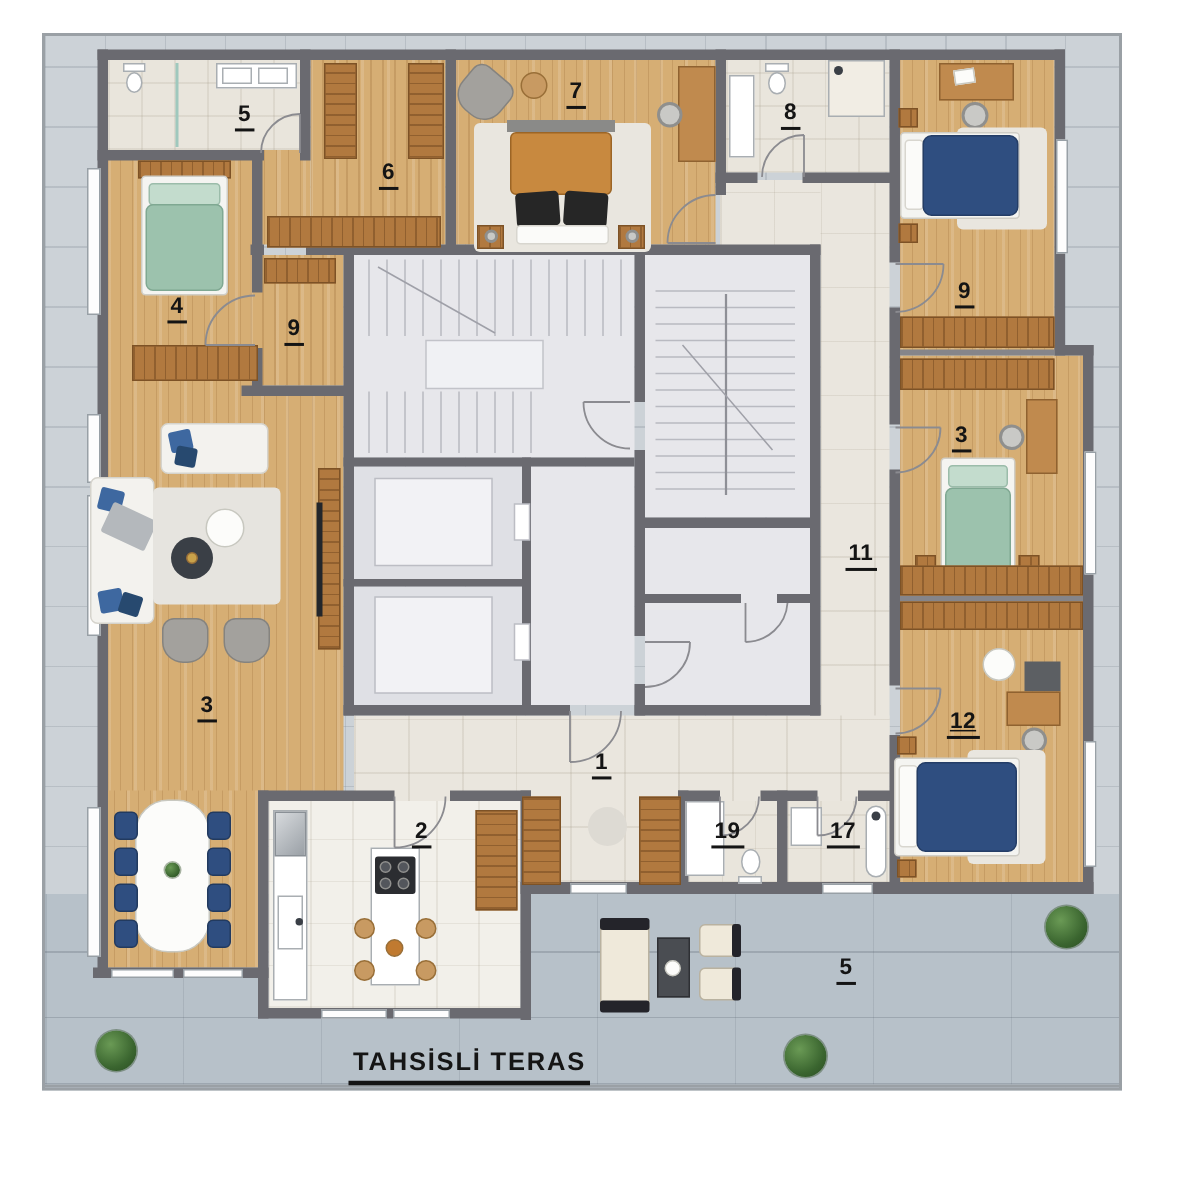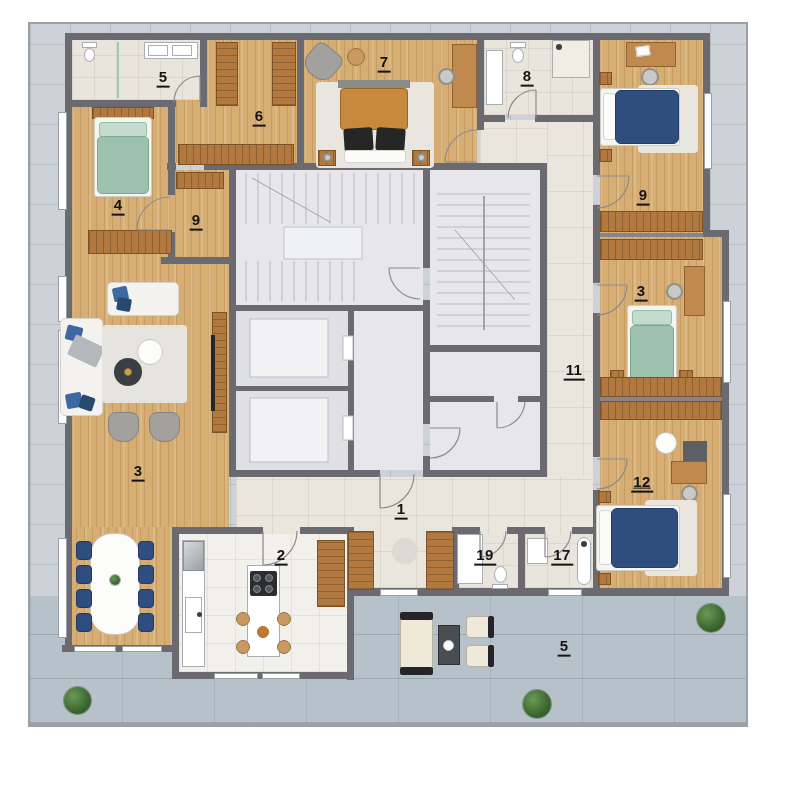--- a/index.html
+++ b/index.html
@@ -354,14 +354,15 @@
   <div class="lbl" style="left:527px;top:77px;">8</div>
   <div class="lbl" style="left:643px;top:196px;">9</div>
   <div class="lbl" style="left:641px;top:292px;">3</div>
   <div class="lbl" style="left:574px;top:371px;">11</div>
   <div class="lbl" style="left:642px;top:483px;text-decoration:underline;">12</div>
   <div class="lbl" style="left:562px;top:556px;">17</div>
   <div class="lbl" style="left:485px;top:556px;">19</div>
   <div class="lbl" style="left:196px;top:221px;">9</div>
   <div class="lbl" style="left:564px;top:647px;">5</div>
 
+  <div class="title" style="left:313px;top:711px;">TAHSİSLİ TERAS</div>
 
 </div>
 
 </body></html>

